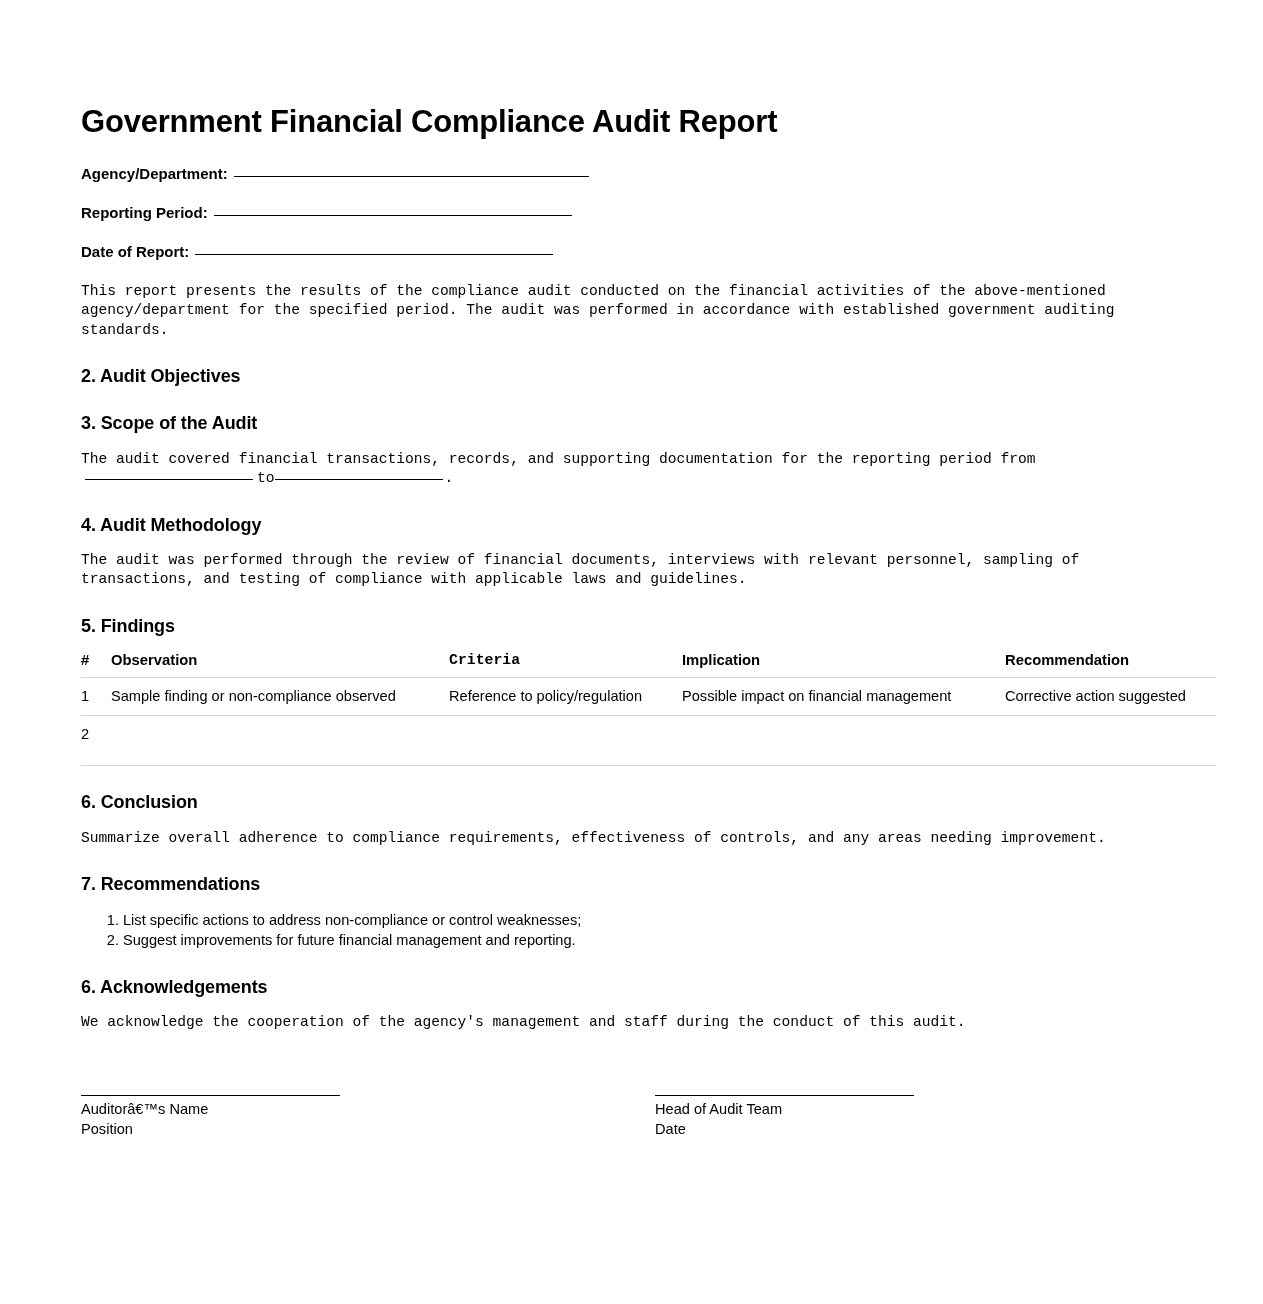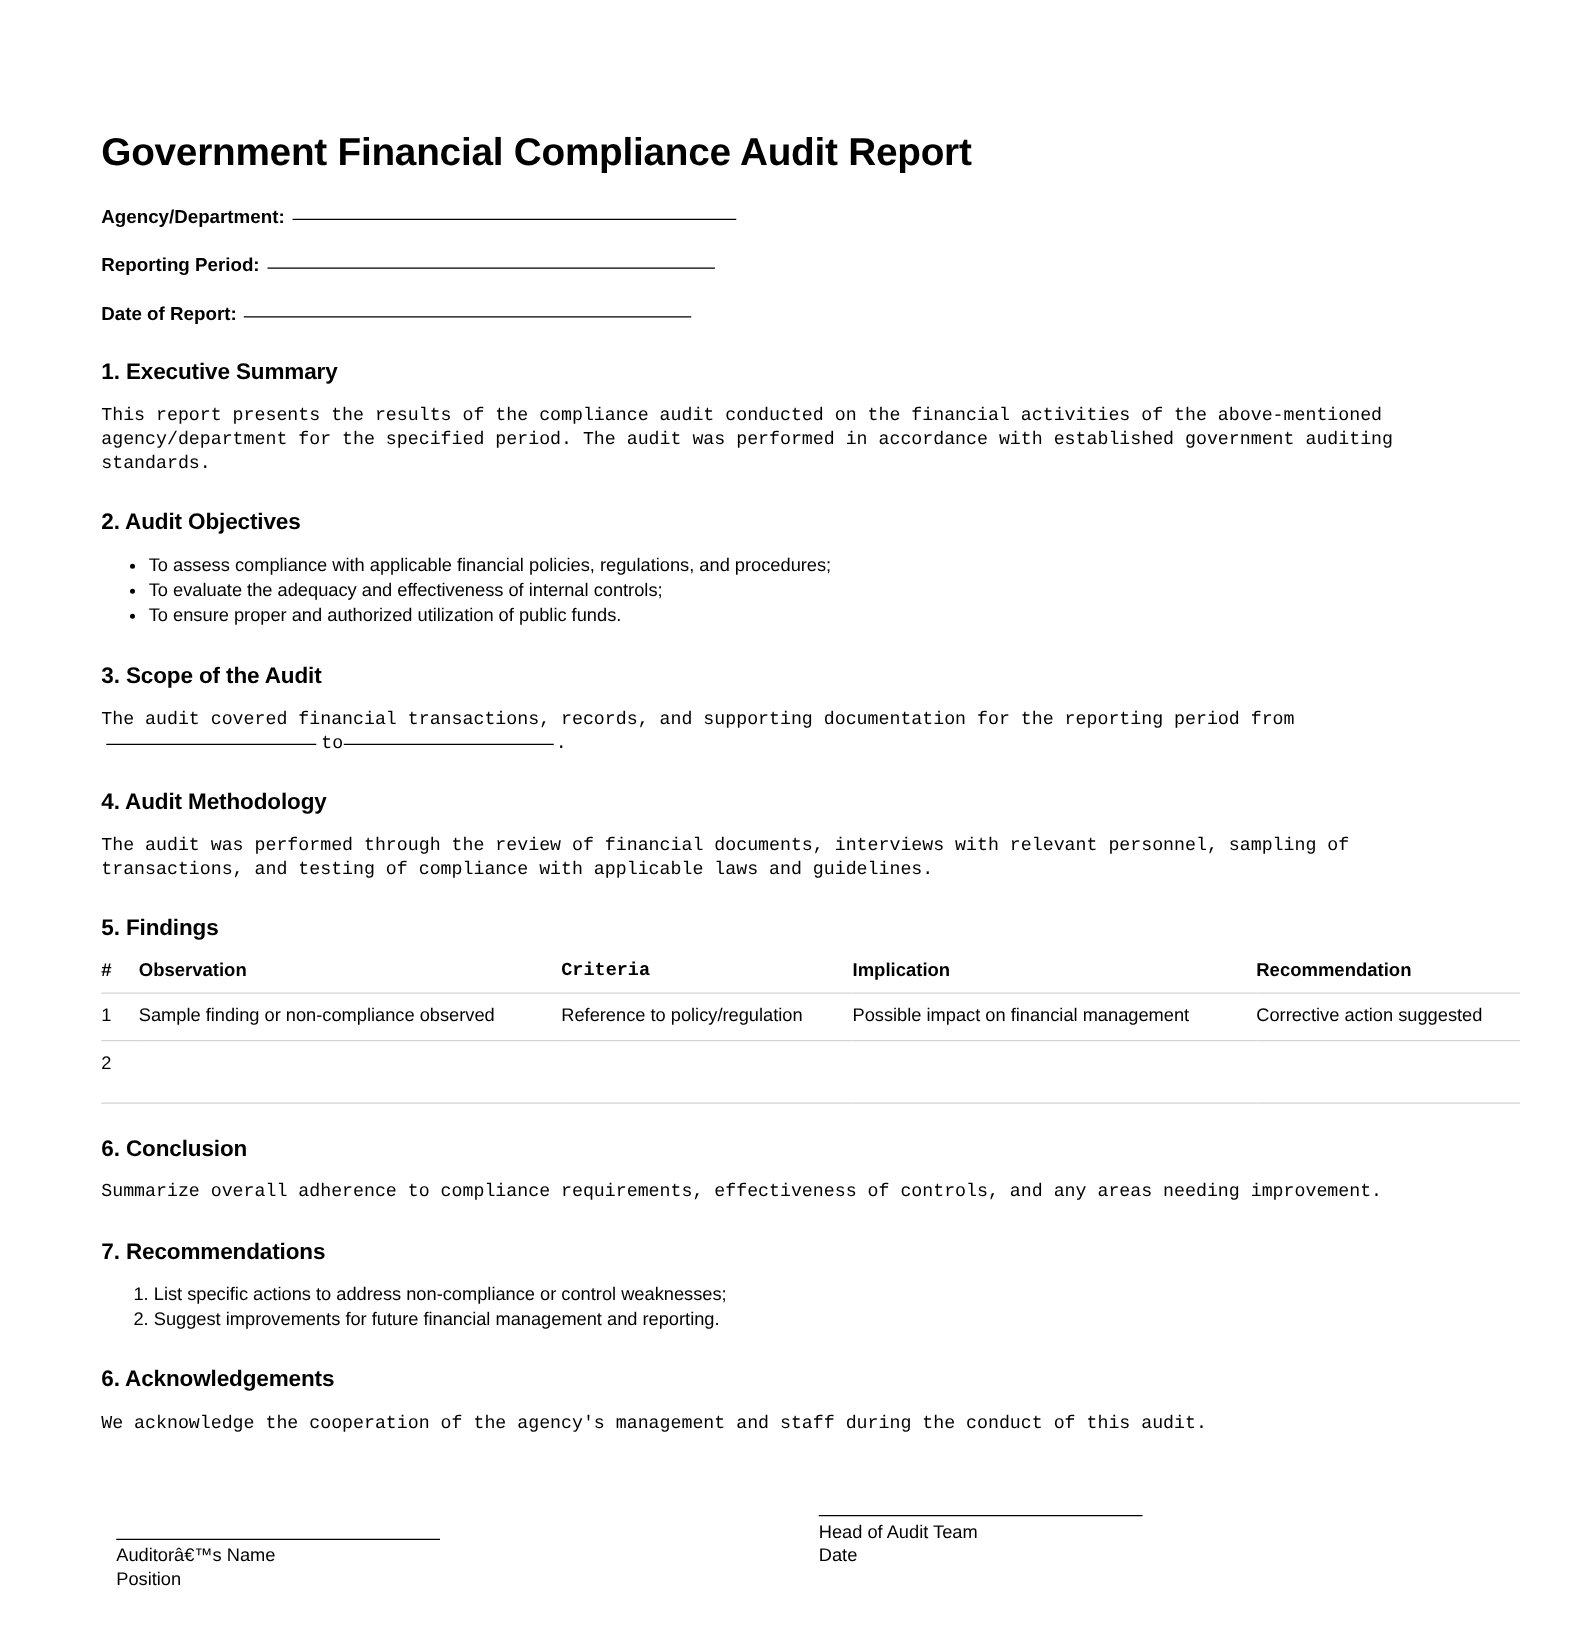--- a/index.html
+++ b/index.html
@@ -128,21 +128,21 @@
 
   .signatures {
     position: relative;
     margin-top: 63px;
     height: 80px;
   }
   .sig-block {
     position: absolute;
     top: 0;
   }
-  .sig-left  { left: 12px; margin-top: 19px; }
+  .sig-left  { left: 0px; }
   .sig-right { left: 574px; }
   .sig-line {
     width: 259px;
     border-top: 1.5px solid #000;
     height: 0;
     margin-bottom: 4px;
   }
   .sig-label {
     font-size: 14.6px;
     line-height: 1.33;
@@ -160,29 +160,23 @@
   </div>
 
   <div class="meta-field">
     <span>Reporting Period:</span><span class="blank blank-period"></span>
   </div>
 
   <div class="meta-field">
     <span>Date of Report:</span><span class="blank blank-date"></span>
   </div>
 
-  <h2 class="section">1. Executive Summary</h2>
   <p class="body-text">This report presents the results of the compliance audit conducted on the financial activities of the above-mentioned agency/department for the specified period. The audit was performed in accordance with established government auditing standards.</p>
 
   <h2 class="section">2. Audit Objectives</h2>
-  <ul class="bullets">
-    <li>To assess compliance with applicable financial policies, regulations, and procedures;</li>
-    <li>To evaluate the adequacy and effectiveness of internal controls;</li>
-    <li>To ensure proper and authorized utilization of public funds.</li>
-  </ul>
 
   <h2 class="section">3. Scope of the Audit</h2>
   <p class="body-text"><span>The audit covered financial transactions, records, and supporting documentation for the reporting period from</span><span class="inline-blank"></span><span>to</span><span class="inline-blank second"></span><span>.</span></p>
 
   <h2 class="section">4. Audit Methodology</h2>
   <p class="body-text">The audit was performed through the review of financial documents, interviews with relevant personnel, sampling of transactions, and testing of compliance with applicable laws and guidelines.</p>
 
   <h2 class="section">5. Findings</h2>
   <table class="findings">
     <thead>

